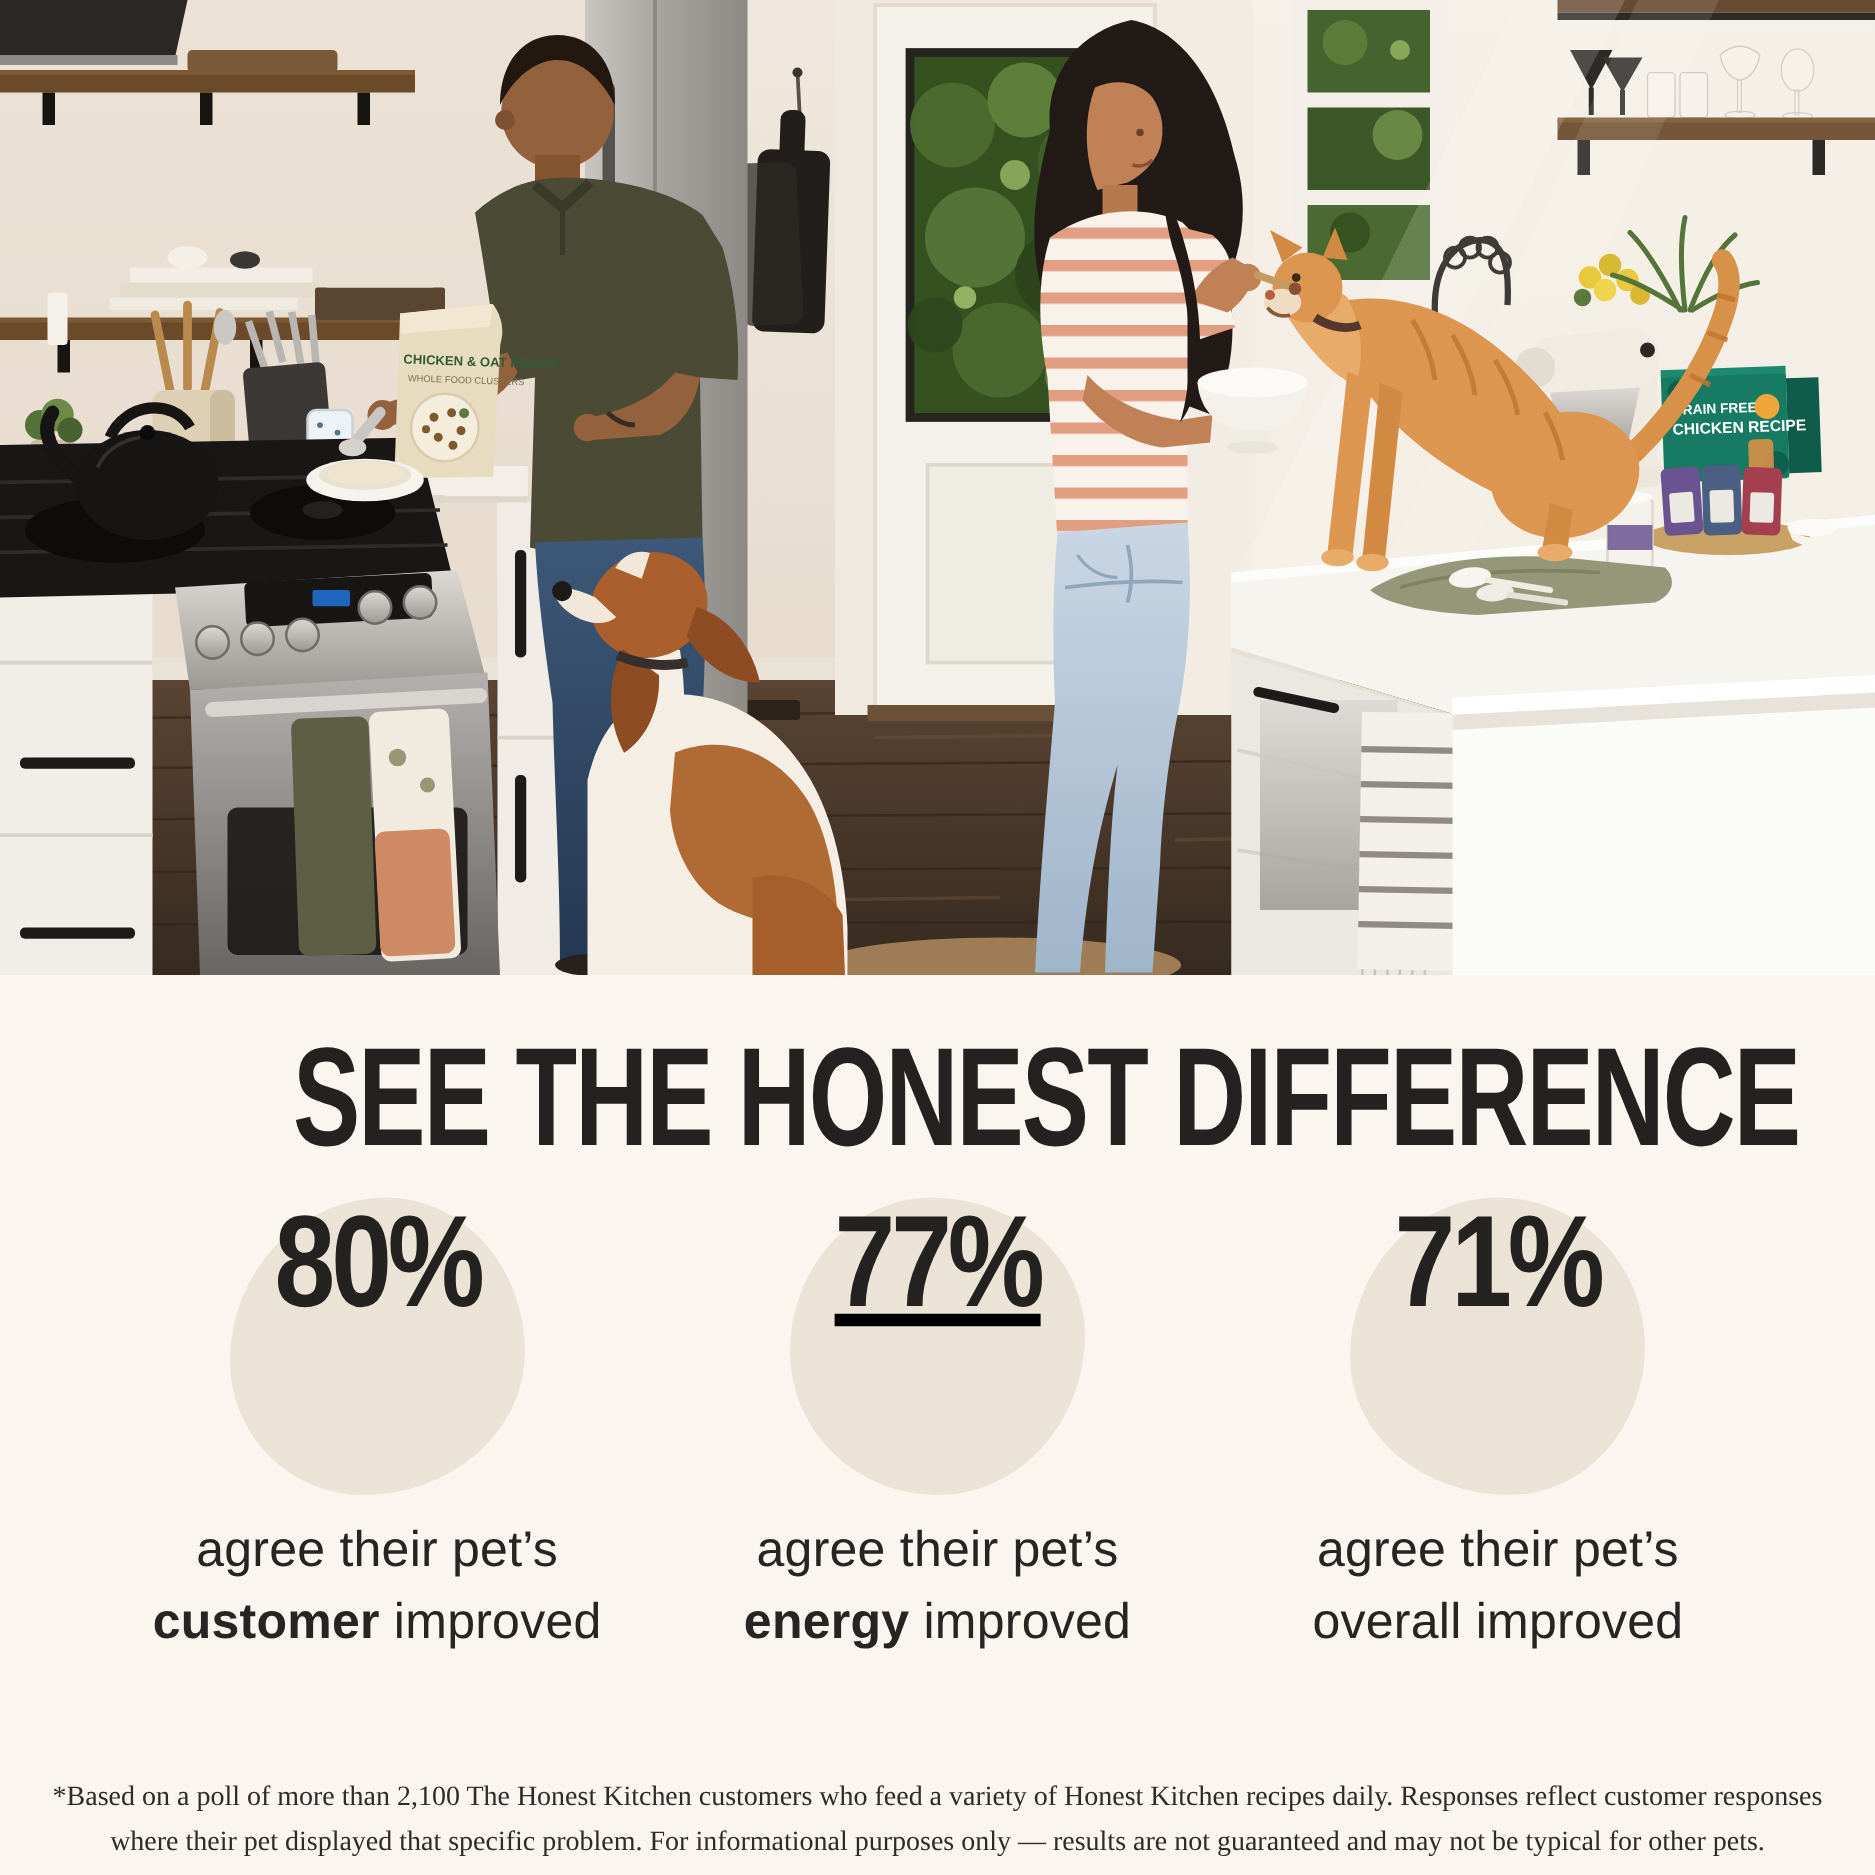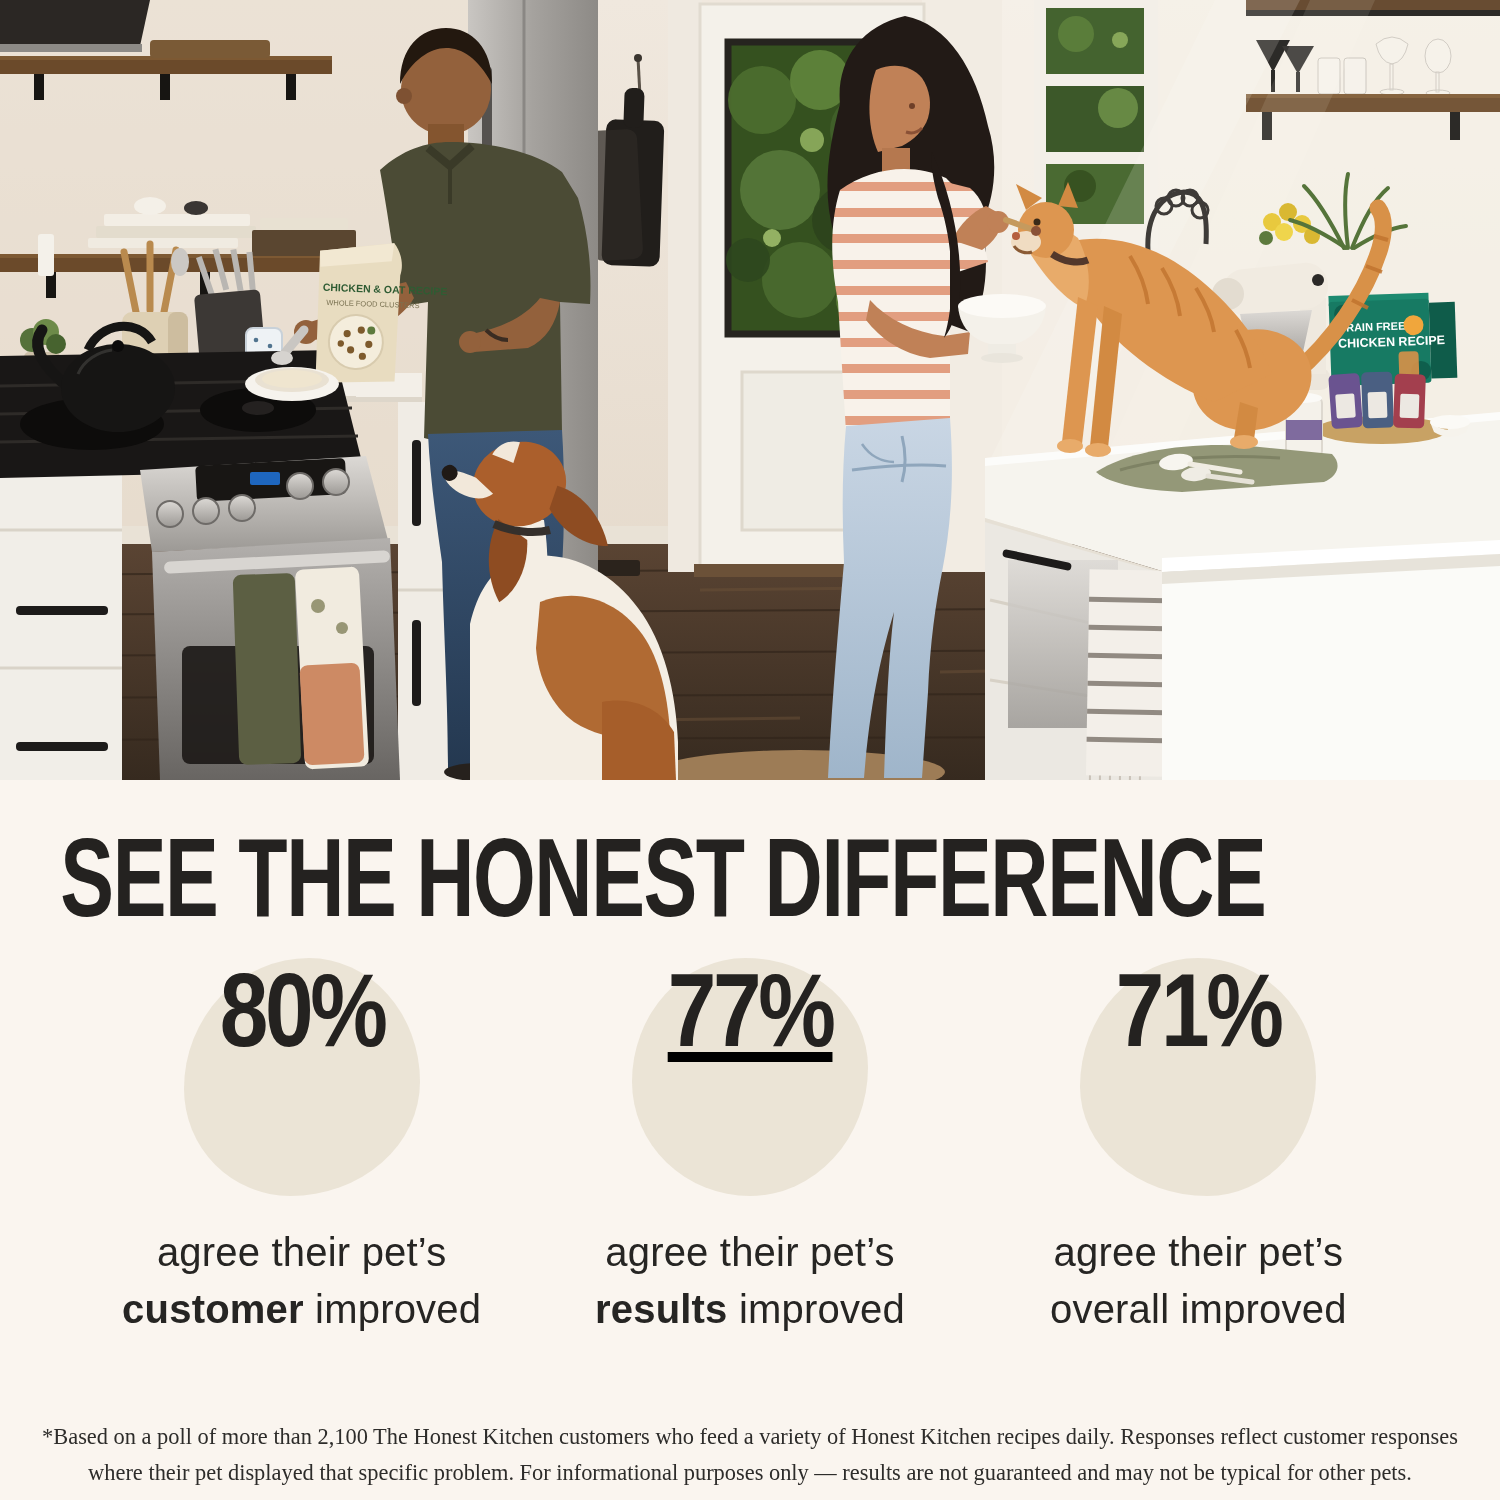--- a/index.html
+++ b/index.html
@@ -1,29 +1,29 @@
 <!DOCTYPE html>
 <html><head>
 <meta charset="utf-8">
 <style>
   html,body{margin:0;padding:0;}
   body{width:1500px;height:1500px;overflow:hidden;font-family:"Liberation Sans",sans-serif;background:#faf5ef;}
   .canvas{position:relative;width:1500px;height:1500px;}
   .photo{position:absolute;top:0;left:0;width:1500px;height:780px;display:block;}
   svg{font-family:"Liberation Sans",sans-serif;}
   .stats{position:absolute;top:780px;left:0;width:1500px;height:720px;background:#faf5ef;}
-  .heading-wrap{display:flex;justify-content:flex-end;padding-top:42px;}
+  .heading-wrap{display:flex;justify-content:flex-start;padding-top:42px;}
   .heading{display:inline-block;font-weight:700;font-size:112px;line-height:1;letter-spacing:-2px;color:#242220;transform:scaleX(.72);white-space:nowrap;}
   .row{display:flex;width:1345px;margin:24px auto 0;}
   .stat{flex:1;display:flex;flex-direction:column;align-items:center;}
   .blob{width:236px;height:238px;background:#ebe4d6;display:flex;justify-content:center;border-radius:53% 47% 55% 45% / 55% 52% 48% 45%;}
   .stat:nth-child(2) .blob{border-radius:48% 52% 50% 50% / 52% 46% 54% 48%;text-decoration:underline;}
   .stat:nth-child(3) .blob{border-radius:50% 50% 46% 54% / 54% 50% 50% 46%;}
   .pct{font-weight:700;font-size:104px;color:#242220;letter-spacing:-4px;transform:scaleX(.84);line-height:1;}
-  .desc{margin-top:28px;font-size:40px;line-height:1.43;color:#262523;letter-spacing:.2px;text-align:center;}
+  .desc{margin-top:16px;font-size:40px;line-height:1.43;color:#262523;letter-spacing:.2px;text-align:center;}
   .desc b{font-weight:700;}
   .footnote{position:absolute;left:50%;transform:translateX(-50%);bottom:10px;width:1474px;font-size:22.4px;line-height:1.58;color:#2d2c2a;text-align:center;font-family:Liberation Serif, serif;}
 </style>
 </head>
 <body>
 
 <div class="canvas">
 
   <svg class="photo" viewBox="0 0 1500 780">
     <defs>
@@ -546,21 +546,21 @@
             <div><span>agree their pet’s</span></div>
             <div><b>customer</b><span> improved</span></div>
           </div>
       </div>
       <div class="stat">
         <div class="blob">
           <div class="pct">77%</div>
         </div>
         <div class="desc">
             <div><span>agree their pet’s</span></div>
-            <div><b>results</b><span> improved</span></div>
+            <div><b>energy</b><span> improved</span></div>
           </div>
       </div>
       <div class="stat">
         <div class="blob">
           <div class="pct">71%</div>
         </div>
         <div class="desc">
             <div><span>agree their pet’s</span></div>
             <div><span>overall improved</span></div>
           </div>

